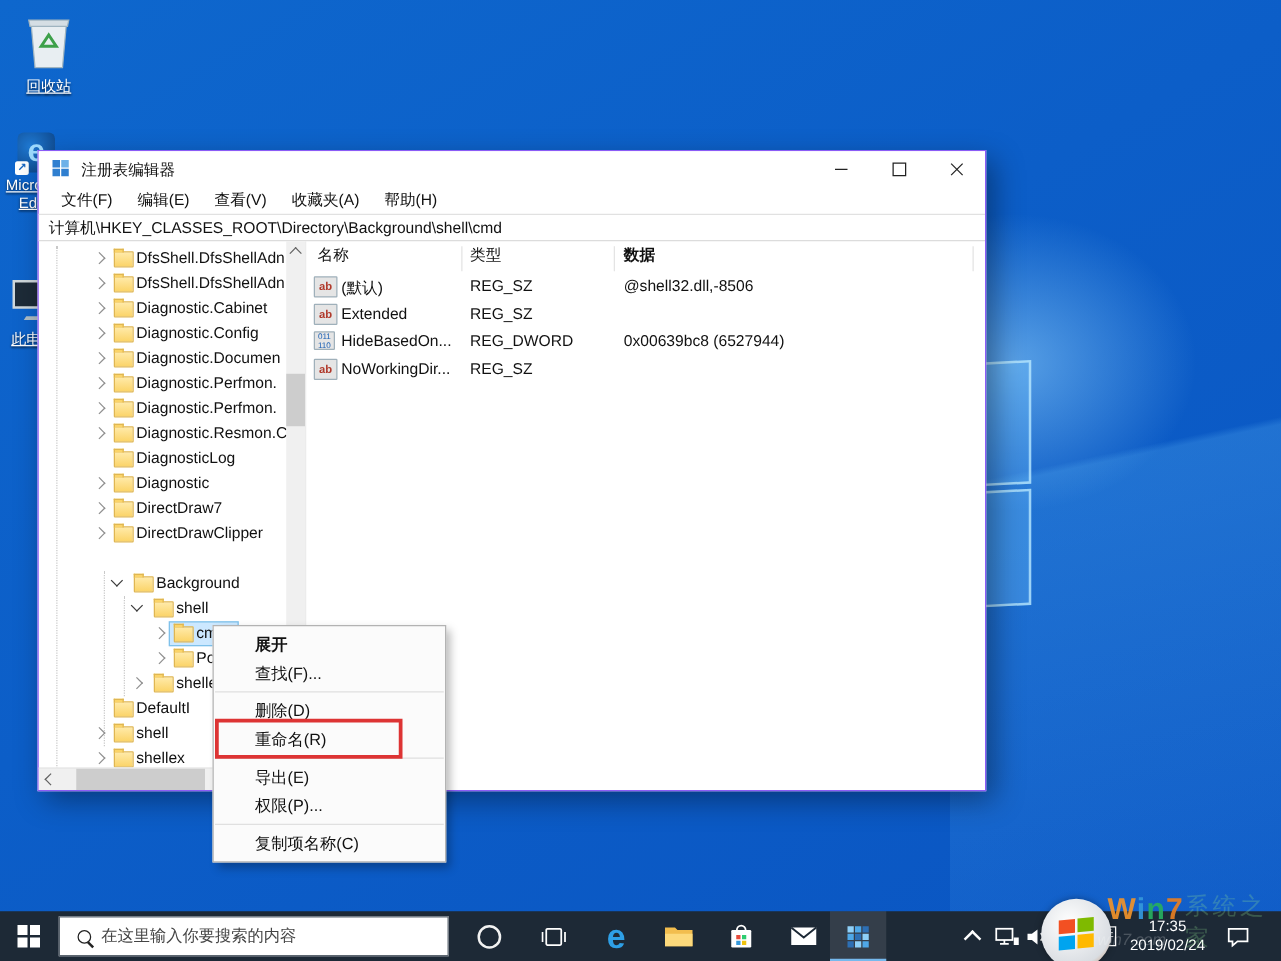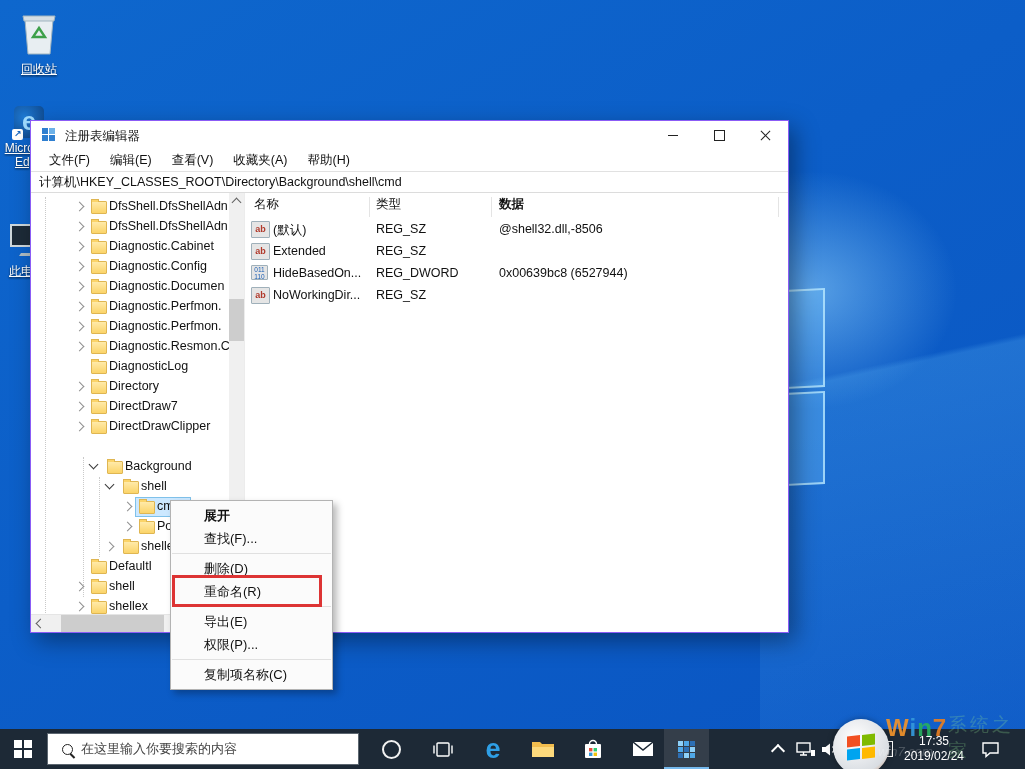--- a/index.html
+++ b/index.html
@@ -68,21 +68,21 @@
   .vhead{top:6px;height:18px;}
   .vhsep{top:4px;width:1px;height:20px;background:#e4e4e4;}
   .vrow{left:0;width:540px;height:22px;}
   .vcell{position:absolute;top:3px;white-space:nowrap;}
   .vicon{position:absolute;left:6px;top:2px;width:17px;height:15px;border:1px solid #9fb0ba;background:#e5e5e5;
     text-align:center;border-radius:1px;}
   .vicon.ab{color:#b0392b;font-weight:bold;font-size:9px;line-height:14px;}
   .vicon.dw{color:#1a5fb4;font-size:6.5px;line-height:6.5px;padding-top:1px;box-sizing:border-box;}
 
   
-  .cmenu{left:170px;top:500px;width:163px;background:#fbfbfb;border:1px solid #b3b3b3;
+  .cmenu{left:170px;top:500px;width:187px;background:#fbfbfb;border:1px solid #b3b3b3;
     box-shadow:4px 4px 7px rgba(0,0,0,.28);z-index:30;padding:3px 0;box-sizing:border-box;}
   .mi{position:relative;height:23px;line-height:23px;padding-left:33px;font-size:13px;color:#111;}
   .mi.bold{font-weight:bold;}
   .msep{height:1px;background:#e0e0e0;margin:3px 1px;}
   .subarrow{position:absolute;right:13px;top:8px;width:5px;height:5px;border-top:1.5px solid #555;border-right:1.5px solid #555;transform:rotate(45deg);}
   .redbox{left:172px;top:575px;width:144px;height:26px;border:3px solid #dd3434;z-index:35;}
 
   
   .taskbar{left:0;top:729px;width:1025px;height:40px;background:#1d2936;z-index:40;color:#fff;}
   .tb-ic{top:0;height:40px;display:flex;align-items:center;justify-content:center;}
@@ -216,21 +216,21 @@
         <span class="fold" style="left:60px"></span>
         <span class="tlabel" style="left:78px">Diagnostic.Resmon.C</span>
       </div>
     <div class="abs trow" style="top:164px;">
         <span class="fold" style="left:60px"></span>
         <span class="tlabel" style="left:78px">DiagnosticLog</span>
       </div>
     <div class="abs trow" style="top:184px;">
         <span class="cv cv-col" style="left:45px"></span>
         <span class="fold" style="left:60px"></span>
-        <span class="tlabel" style="left:78px">Directory</span>
+        <span class="tlabel" style="left:78px">Diagnostic</span>
       </div>
     <div class="abs trow" style="top:204px;">
         <span class="cv cv-col" style="left:45px"></span>
         <span class="fold" style="left:60px"></span>
         <span class="tlabel" style="left:78px">DirectDraw7</span>
       </div>
     <div class="abs trow" style="top:224px;">
         <span class="cv cv-col" style="left:45px"></span>
         <span class="fold" style="left:60px"></span>
         <span class="tlabel" style="left:78px">DirectDrawClipper</span>

